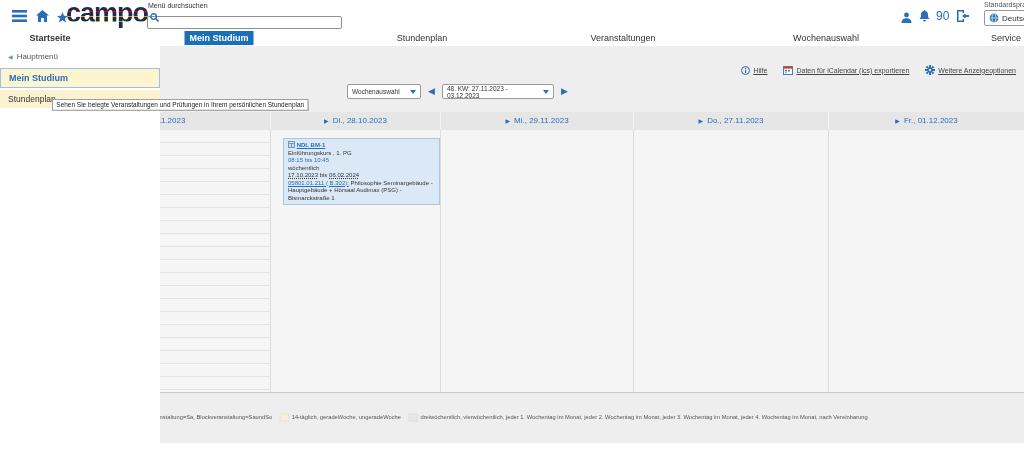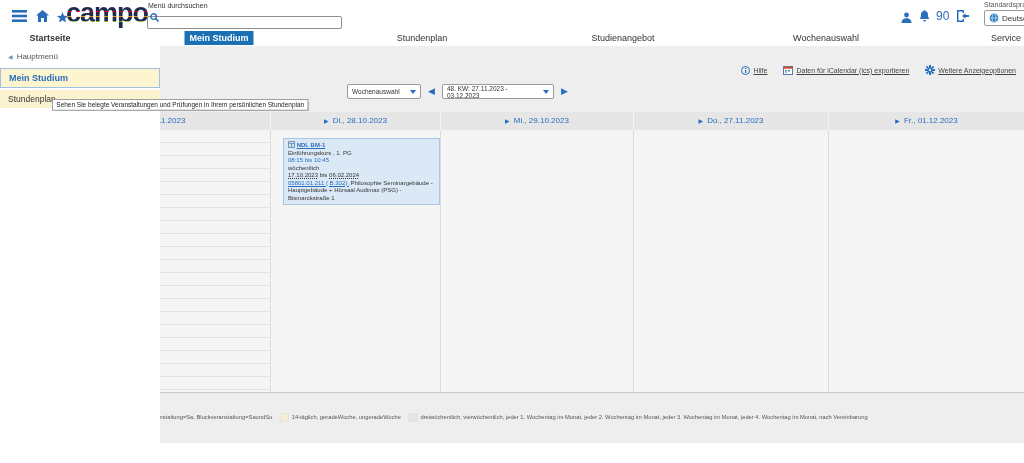--- a/index.html
+++ b/index.html
@@ -151,21 +151,21 @@
           <line x1="0.6" y1="5" x2="9.4" y2="5" stroke="#cfe3f2" stroke-width="0.8"></line>
         </svg>
       <span>Deutsch</span>
     </span>
   </div>
 
   <div class="navbar">
     <span class="tab" style="left:50px;font-weight:bold;">Startseite</span>
     <span class="tab active" style="left:219px;">Mein Studium</span>
     <span class="tab" style="left:422px;">Stundenplan</span>
-    <span class="tab" style="left:623px;">Studienangebot</span>
+    <span class="tab" style="left:623px;">Veranstaltungen</span>
     <span class="tab" style="left:826px;">Wochenauswahl</span>
     <span class="tab" style="left:1006px;">Service</span>
   </div>
 
   <div class="content">
 
     <div class="links-row">
       <span class="lnk">
         <svg width="9" height="9" viewBox="0 0 9 9">
             <circle cx="4.5" cy="4.5" r="4" fill="none" stroke="#2a6ebb" stroke-width="1"></circle>
@@ -211,21 +211,21 @@
         <span>48. KW: 27.11.2023 - 03.12.2023</span>
           <span class="caret"></span>
       </span>
       <span class="wk-arrow">▶</span>
     </div>
 
     <div class="calendar">
       <div class="cal-head">
         <span class="day-h" style="left:0;width:235px;border-left:none;"><span class="chev">▶</span><span>Mo., 27.11.2023</span></span>
         <span class="day-h" style="left:235px;width:170px;"><span class="chev">▶</span><span>Di., 28.10.2023</span></span>
-        <span class="day-h" style="left:405px;width:193px;"><span class="chev">▶</span><span>Mi., 29.10.2023</span></span>
+        <span class="day-h" style="left:405px;width:193px;"><span class="chev">▶</span><span>Mi., 29.11.2023</span></span>
         <span class="day-h" style="left:598px;width:195px;"><span class="chev">▶</span><span>Do., 27.11.2023</span></span>
         <span class="day-h" style="left:793px;width:196px;"><span class="chev">▶</span><span>Fr., 01.12.2023</span></span>
       </div>
       <div class="cal-body">
         <div class="hlines"></div>
         <div class="vline" style="left:235px;"></div>
         <div class="vline" style="left:405px;"></div>
         <div class="vline" style="left:598px;"></div>
         <div class="vline" style="left:793px;"></div>
 

